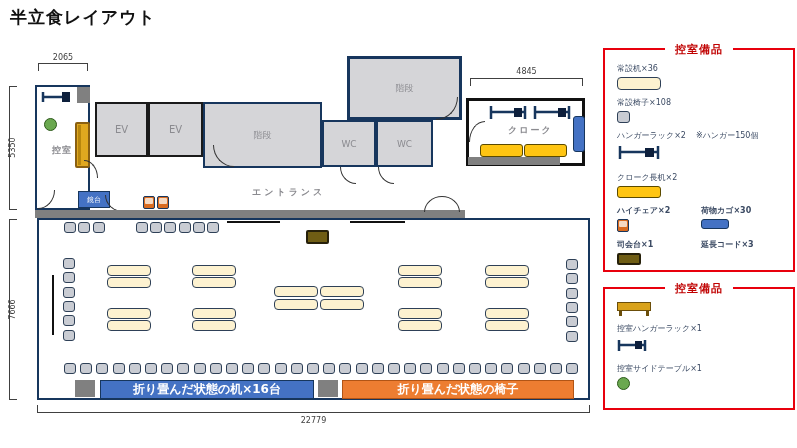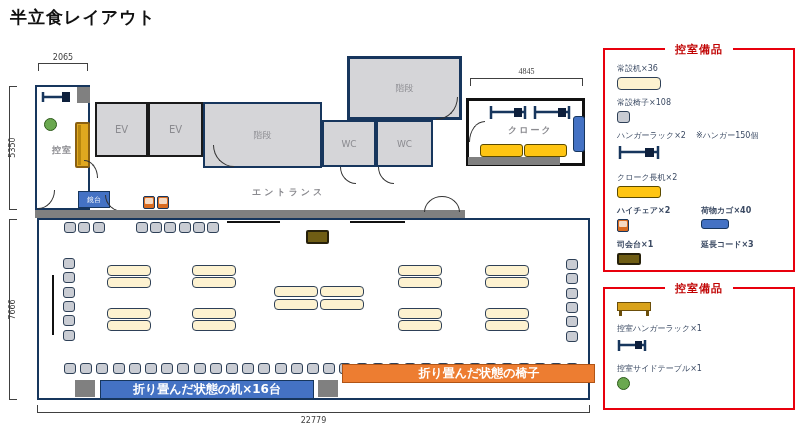--- a/index.html
+++ b/index.html
@@ -61,21 +61,21 @@
 <body>
 
 <div class="canvas">
 
   <div class="title">半立食レイアウト</div>
 
   <div class="dim dim-top" style="left:38px;top:63px;width:50px;height:8px;"></div>
   <div class="dimlabel" style="left:38px;top:53px;width:50px;text-align:center;">2065</div>
 
   <div class="dim dim-top" style="left:470px;top:78px;width:113px;height:8px;"></div>
-  <div class="dimlabel" style="left:470px;top:67px;width:113px;text-align:center;font-family:Liberation Serif, serif;">4845</div>
+  <div class="dimlabel" style="left:470px;top:67px;width:113px;text-align:center;">4845</div>
 
   <div class="dim dim-left" style="left:9px;top:86px;width:8px;height:124px;"></div>
   <div class="dimlabel vrot" style="left:-8px;top:143px;width:40px;text-align:center;">5350</div>
 
   <div class="dim dim-left" style="left:9px;top:219px;width:8px;height:181px;"></div>
   <div class="dimlabel vrot" style="left:-8px;top:305px;width:40px;text-align:center;">7666</div>
 
   <div class="dim dim-bottom" style="left:37px;top:405px;width:553px;height:8px;"></div>
   <div class="dimlabel" style="left:37px;top:416px;width:553px;text-align:center;">22779</div>
 
@@ -235,21 +235,21 @@
       <div class="cord" style="left: 227px; top: 221px; width: 53px; height: 2px;"></div>
       <div class="cord" style="left: 350px; top: 221px; width: 55px; height: 2px;"></div>
       <div class="cord" style="left: 52px; top: 275px; width: 2px; height: 60px;"></div>
     </div>
 
   <div class="graybit" style="left:75px;top:380px;width:20px;height:17px;"></div>
   <div class="banner blue" style="left:100px;top:380px;width:212px;">
     <span>折り畳んだ状態の机×16台</span>
     </div>
   <div class="graybit" style="left:318px;top:380px;width:20px;height:17px;"></div>
-  <div class="banner orange" style="left:342px;top:364px;width:230px;padding-left:21px;">
+  <div class="banner orange" style="left:342px;top:380px;width:230px;">
     <span>折り畳んだ状態の椅子</span>
     </div>
 
   <div class="legend" style="left:603px;top:48px;width:192px;height:224px;">
     <div class="legend-title">控室備品</div>
     <div class="lrow">
       <div class="llabel">常設机×36</div>
       <div class="icon-desk"></div>
     </div>
     <div class="lrow">
@@ -268,21 +268,21 @@
     <div class="lrow">
       <div class="llabel">クローク長机×2</div>
       <div class="icon-cloakdesk"></div>
     </div>
     <div class="lrow2">
       <div class="lcol">
         <div class="llabel">ハイチェア×2</div>
         <div class="highchair"></div>
       </div>
       <div class="lcol">
-        <div class="llabel">荷物カゴ×40</div>
+        <div class="llabel">荷物カゴ×30</div>
         <div class="icon-basket"></div>
       </div>
     </div>
     <div class="lrow2">
       <div class="lcol">
         <div class="llabel">司会台×1</div>
         <div class="icon-mcstand"></div>
       </div>
       <div class="lcol">
         <div class="llabel">延長コード×3</div>

